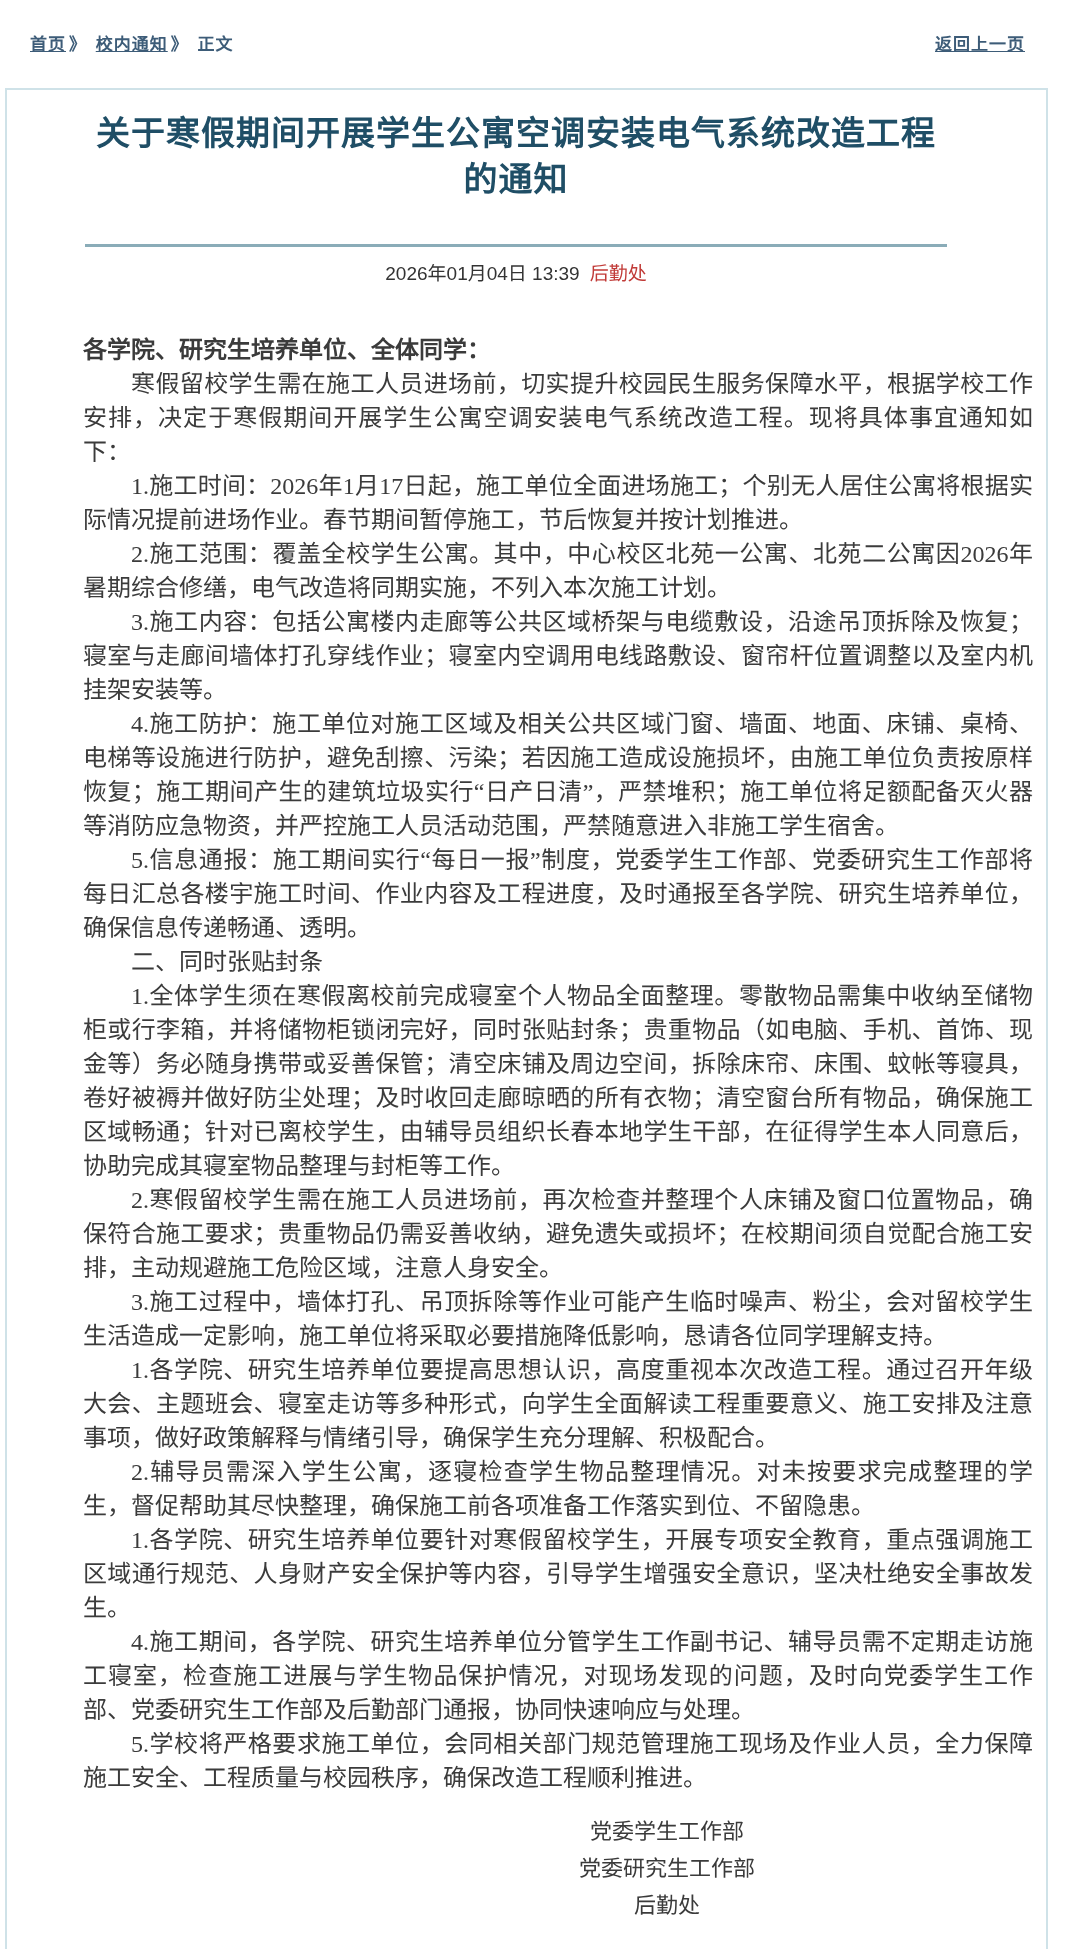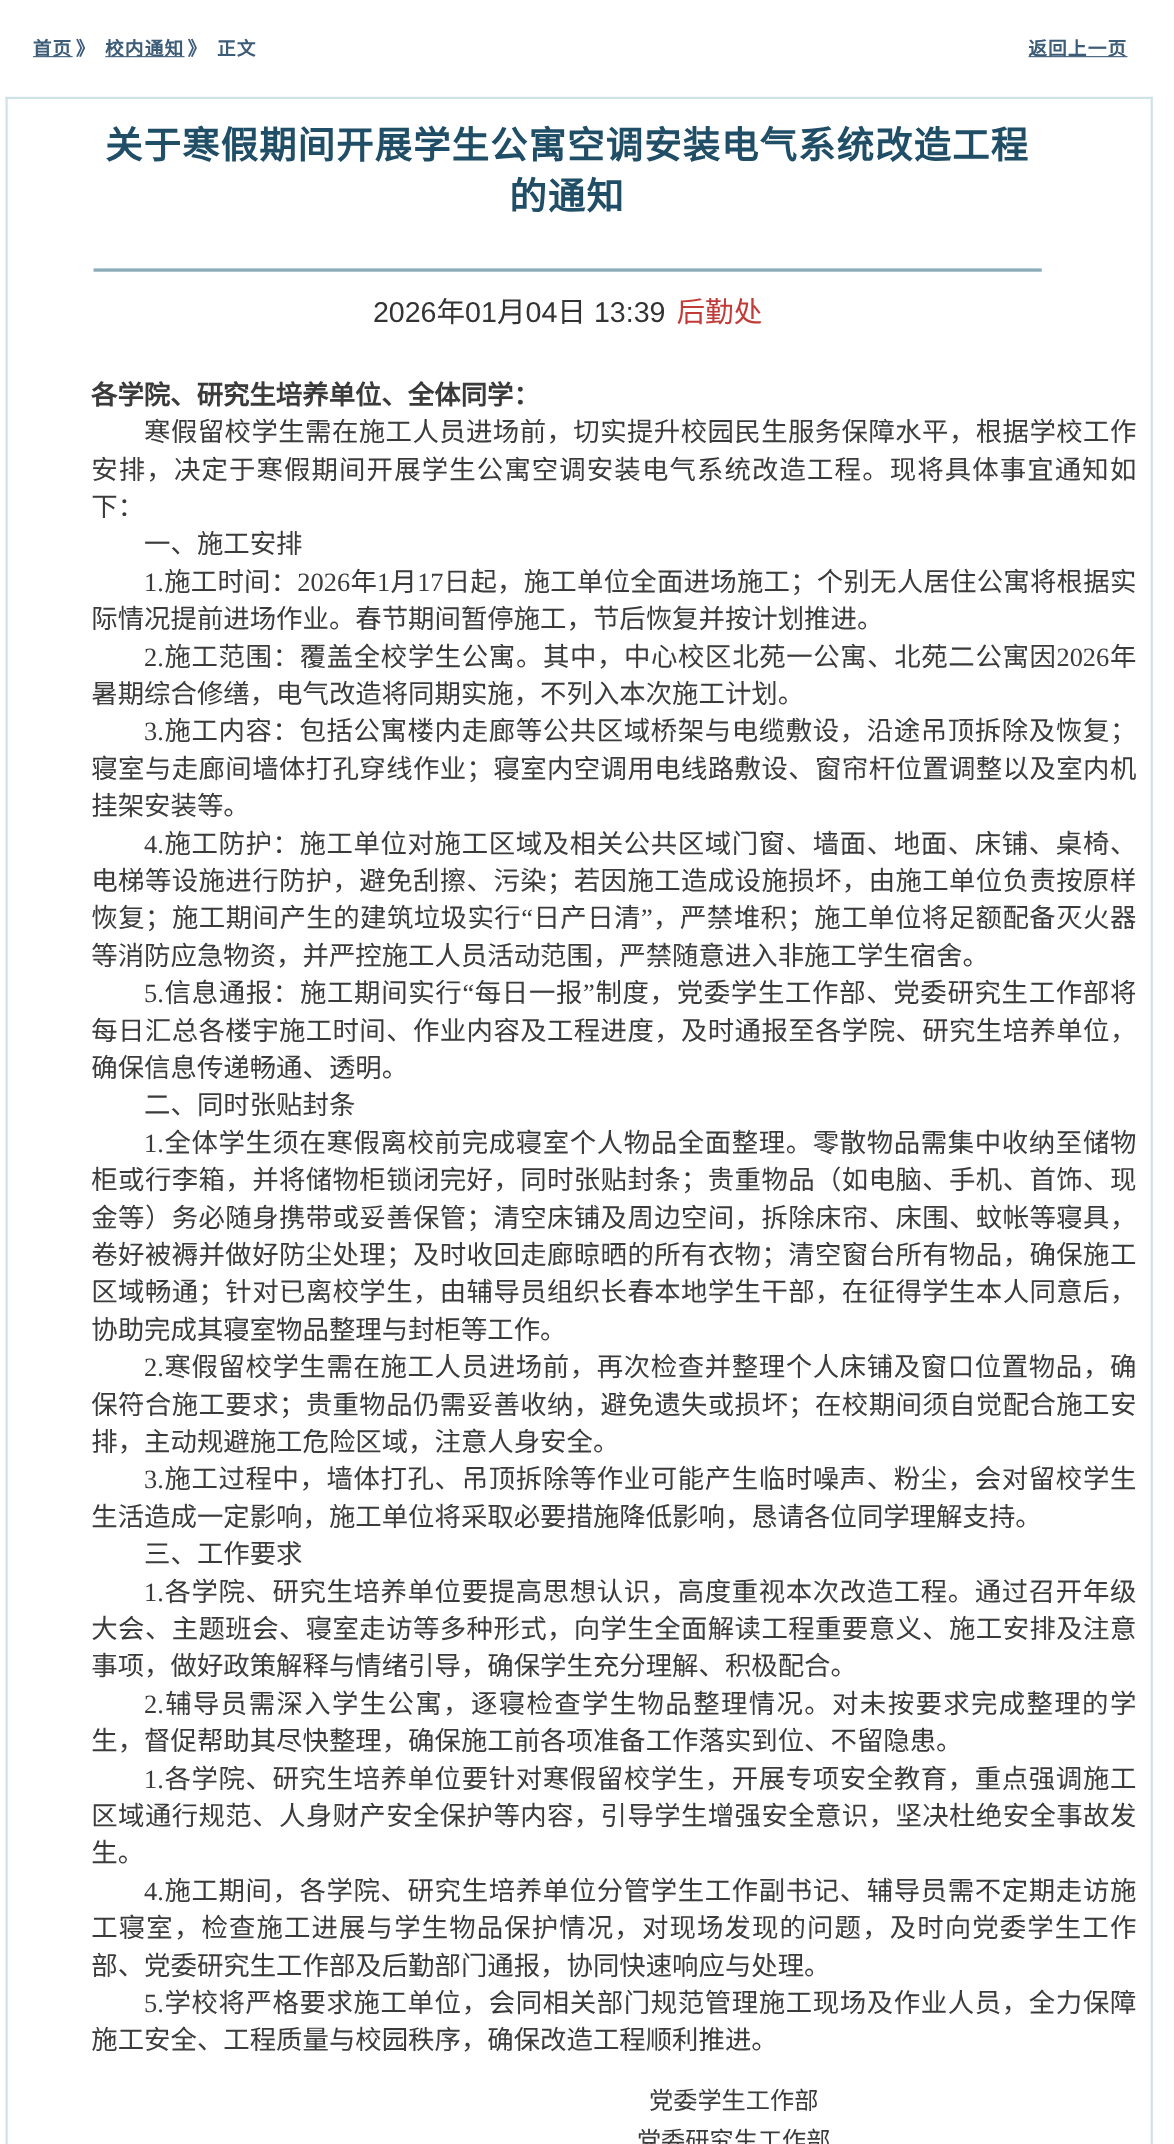--- a/index.html
+++ b/index.html
@@ -59,22 +59,22 @@
     color: #1f4e66;
     letter-spacing: 1px;
     margin: 0;
   }
   .title-divider {
     height: 3px;
     background: #8aacb8;
     margin-top: 42px;
   }
   .publish-info {
-    margin-top: 24px;
-    font-size: 26px;
+    margin-top: 14px;
+    font-size: 19px;
     line-height: 26px;
     color: #333333;
   }
   .department { color: #c13b38; margin-left: 10px; }
   
   .article-body {
     margin-top: 46px;
     width: 950px;
     font-family: "Liberation Serif", "DejaVu Serif", serif;
     font-size: 24px;
@@ -118,31 +118,29 @@
       <div class="title-divider"></div>
       <div class="publish-info">
         <span>2026年01月04日 13:39</span><span class="department">后勤处</span>
       </div>
     </div>
 
     <div class="article-body">
       <p class="salutation">各学院、研究生培养单位、全体同学：</p>
 
     <p>寒假留校学生需在施工人员进场前，切实提升校园民生服务保障水平，根据学校工作安排，决定于寒假期间开展学生公寓空调安装电气系统改造工程。现将具体事宜通知如下：</p>
-        <p>一、施工安排</p>
         <p>1.施工时间：2026年1月17日起，施工单位全面进场施工；个别无人居住公寓将根据实际情况提前进场作业。春节期间暂停施工，节后恢复并按计划推进。</p>
         <p>2.施工范围：覆盖全校学生公寓。其中，中心校区北苑一公寓、北苑二公寓因2026年暑期综合修缮，电气改造将同期实施，不列入本次施工计划。</p>
         <p>3.施工内容：包括公寓楼内走廊等公共区域桥架与电缆敷设，沿途吊顶拆除及恢复；寝室与走廊间墙体打孔穿线作业；寝室内空调用电线路敷设、窗帘杆位置调整以及室内机挂架安装等。</p>
         <p>4.施工防护：施工单位对施工区域及相关公共区域门窗、墙面、地面、床铺、桌椅、电梯等设施进行防护，避免刮擦、污染；若因施工造成设施损坏，由施工单位负责按原样恢复；施工期间产生的建筑垃圾实行“日产日清”，严禁堆积；施工单位将足额配备灭火器等消防应急物资，并严控施工人员活动范围，严禁随意进入非施工学生宿舍。</p>
         <p>5.信息通报：施工期间实行“每日一报”制度，党委学生工作部、党委研究生工作部将每日汇总各楼宇施工时间、作业内容及工程进度，及时通报至各学院、研究生培养单位，确保信息传递畅通、透明。</p>
         <p>二、同时张贴封条</p>
         <p>1.全体学生须在寒假离校前完成寝室个人物品全面整理。零散物品需集中收纳至储物柜或行李箱，并将储物柜锁闭完好，同时张贴封条；贵重物品（如电脑、手机、首饰、现金等）务必随身携带或妥善保管；清空床铺及周边空间，拆除床帘、床围、蚊帐等寝具，卷好被褥并做好防尘处理；及时收回走廊晾晒的所有衣物；清空窗台所有物品，确保施工区域畅通；针对已离校学生，由辅导员组织长春本地学生干部，在征得学生本人同意后，协助完成其寝室物品整理与封柜等工作。</p>
         <p>2.寒假留校学生需在施工人员进场前，再次检查并整理个人床铺及窗口位置物品，确保符合施工要求；贵重物品仍需妥善收纳，避免遗失或损坏；在校期间须自觉配合施工安排，主动规避施工危险区域，注意人身安全。</p>
         <p>3.施工过程中，墙体打孔、吊顶拆除等作业可能产生临时噪声、粉尘，会对留校学生生活造成一定影响，施工单位将采取必要措施降低影响，恳请各位同学理解支持。</p>
-        <p>三、工作要求</p>
         <p>1.各学院、研究生培养单位要提高思想认识，高度重视本次改造工程。通过召开年级大会、主题班会、寝室走访等多种形式，向学生全面解读工程重要意义、施工安排及注意事项，做好政策解释与情绪引导，确保学生充分理解、积极配合。</p>
         <p>2.辅导员需深入学生公寓，逐寝检查学生物品整理情况。对未按要求完成整理的学生，督促帮助其尽快整理，确保施工前各项准备工作落实到位、不留隐患。</p>
         <p>1.各学院、研究生培养单位要针对寒假留校学生，开展专项安全教育，重点强调施工区域通行规范、人身财产安全保护等内容，引导学生增强安全意识，坚决杜绝安全事故发生。</p>
         <p>4.施工期间，各学院、研究生培养单位分管学生工作副书记、辅导员需不定期走访施工寝室，检查施工进展与学生物品保护情况，对现场发现的问题，及时向党委学生工作部、党委研究生工作部及后勤部门通报，协同快速响应与处理。</p>
         <p>5.学校将严格要求施工单位，会同相关部门规范管理施工现场及作业人员，全力保障施工安全、工程质量与校园秩序，确保改造工程顺利推进。</p>
       </div>
 
     <div class="signature-block">
 
     <div>党委学生工作部</div>

